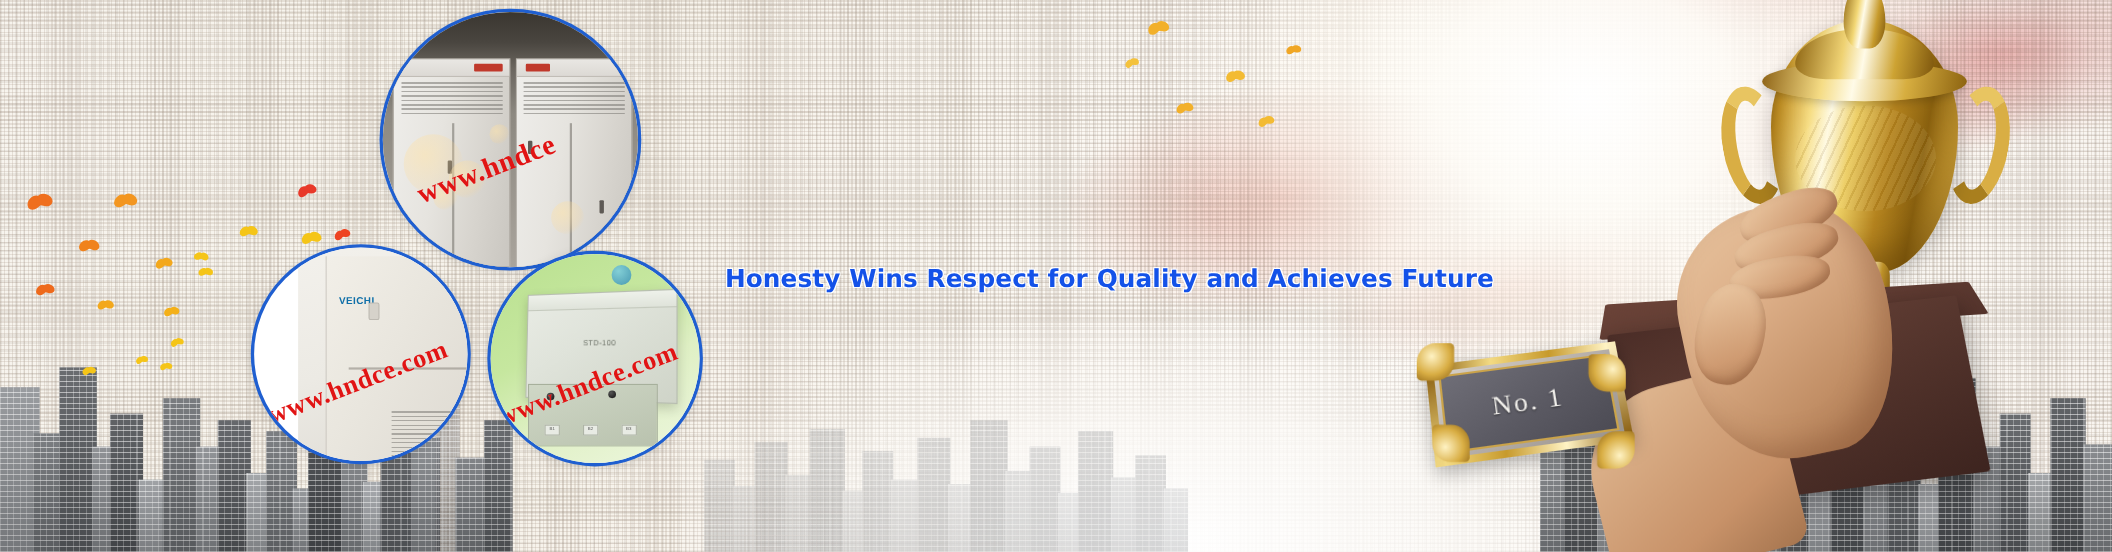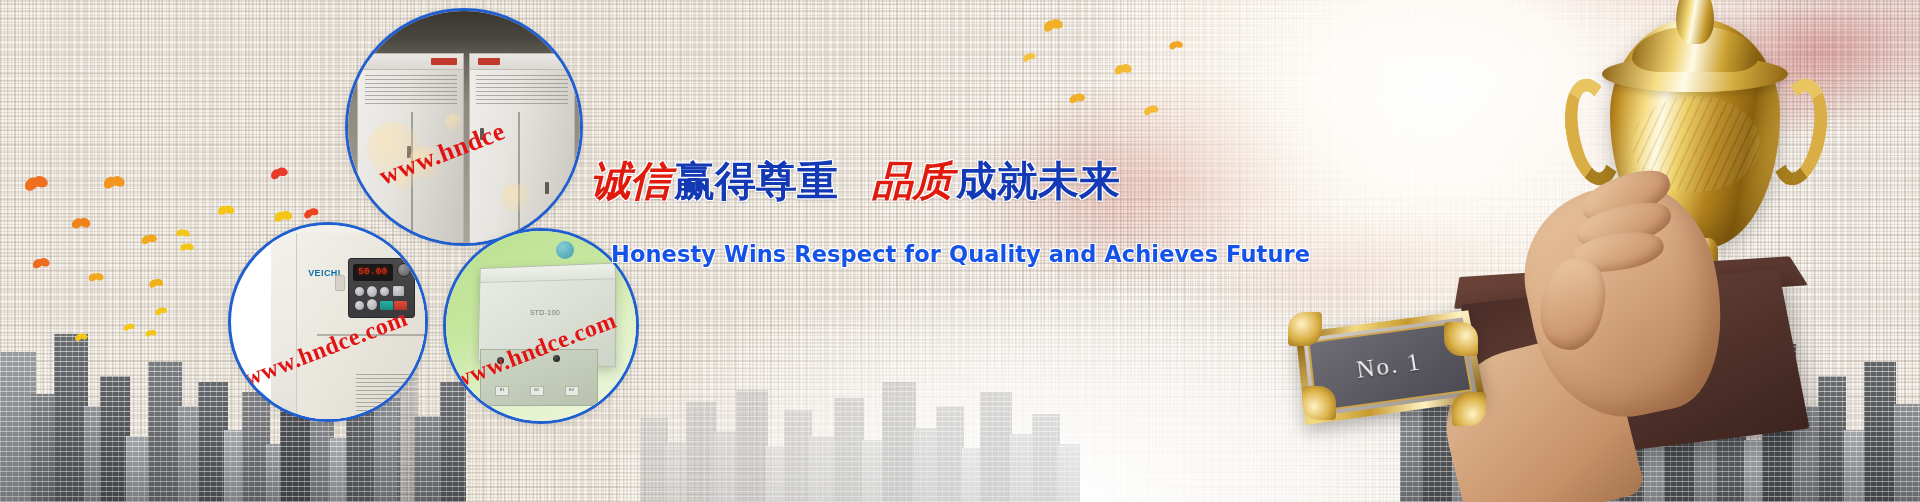--- a/index.html
+++ b/index.html
@@ -201,20 +201,21 @@
 
   .subtitle {
     position:absolute; left:611px; top:241px;
     font-family:"DejaVu Sans", sans-serif;
     font-weight:700;
     font-size:22.5px;
     color:#1452e8;
     letter-spacing:.1px;
     white-space:nowrap;
     text-shadow:1px 1px 0 #fff, -1px 1px 0 #fff, 1px -1px 0 #fff, -1px -1px 0 #fff, 0 1px 2px rgba(0,0,0,.12);
+    padding-left:48px;
   }
 
   
   .trophy-wrap { position:absolute; right:0; top:0; width:640px; height:502px; }
 
   .tr-cup {
     position:absolute; left:330px; top:18px; width:170px; height:230px;
     background:linear-gradient(100deg,#7a5412 0%,#c89526 10%,#f6dd84 24%,#fffbe6 33%,#eccd62 44%,#b5841f 60%,#8a610f 76%,#d4a63a 90%,#f0d679 100%);
     border-radius:50% 50% 44% 44% / 42% 42% 58% 58%;
     box-shadow:inset 0 -18px 28px rgba(90,60,5,.45), 0 6px 18px rgba(0,0,0,.20);
@@ -467,32 +468,20 @@
       <div class="bokeh" style="left:42%; top:44%; width:18px; height:18px;"></div>
     </div>
     <span class="wm" style="left:28px; top:128px; font-size:26px;">www.hndce</span>
   </div>
 
   <div class="photo-circle circ-left">
     <div class="vfd-bg">
       <div class="vfd-body">
         <div class="vfd-brand">VEICHI</div>
         <div class="vfd-tab"></div>
-        <div class="vfd-panel">
-          <div class="vfd-led">50.00</div>
-          <div class="vfd-knob"></div>
-          <div class="vfd-key" style="left:8%;  top:46%; width:11px; height:11px;"></div>
-          <div class="vfd-key" style="left:26%; top:44%; width:12px; height:13px;"></div>
-          <div class="vfd-key" style="left:46%; top:46%; width:11px; height:11px;"></div>
-          <div class="vfd-key sq" style="left:66%; top:44%; width:13px; height:12px;"></div>
-          <div class="vfd-key" style="left:8%;  top:70%; width:11px; height:11px;"></div>
-          <div class="vfd-key" style="left:26%; top:68%; width:12px; height:13px;"></div>
-          <div class="vfd-key sq green" style="left:46%; top:70%; width:15px; height:11px;"></div>
-          <div class="vfd-key sq red" style="left:68%; top:70%; width:15px; height:11px;"></div>
-        </div>
         <div class="vfd-split" style="top:52%;"></div>
         <div class="vfd-warn"></div>
       </div>
     </div>
     <span class="wm" style="left:8px; top:110px; font-size:24px;">www.hndce.com</span>
   </div>
 
   <div class="photo-circle circ-right">
     <div class="grn-bg">
       <div class="grn-badge"></div>
@@ -504,27 +493,20 @@
         <div class="grn-bolt" style="left:14%; top:14%;"></div>
         <div class="grn-bolt" style="left:62%; top:10%;"></div>
         <div class="grn-term" style="left:12%;">B1</div>
         <div class="grn-term" style="left:42%;">B2</div>
         <div class="grn-term" style="left:72%;">B3</div>
       </div>
     </div>
     <span class="wm" style="left:2px; top:106px; font-size:24px;">www.hndce.com</span>
   </div>
 
-  <div class="headline">
-    <span class="h-red">诚信</span>
-    <span class="h-blue">赢得尊重</span>
-    <span class="h-gap"></span>
-    <span class="h-red">品质</span>
-    <span class="h-blue">成就未来</span>
-  </div>
 
   <div class="subtitle">Honesty Wins Respect for Quality and Achieves Future</div>
 
   <div class="trophy-wrap">
     <div class="tr-handle l"></div>
     <div class="tr-handle r"></div>
     <div class="tr-cup"></div>
     <div class="tr-engrave"></div>
     <div class="tr-cup-rim"></div>
     <div class="tr-lid"></div>

